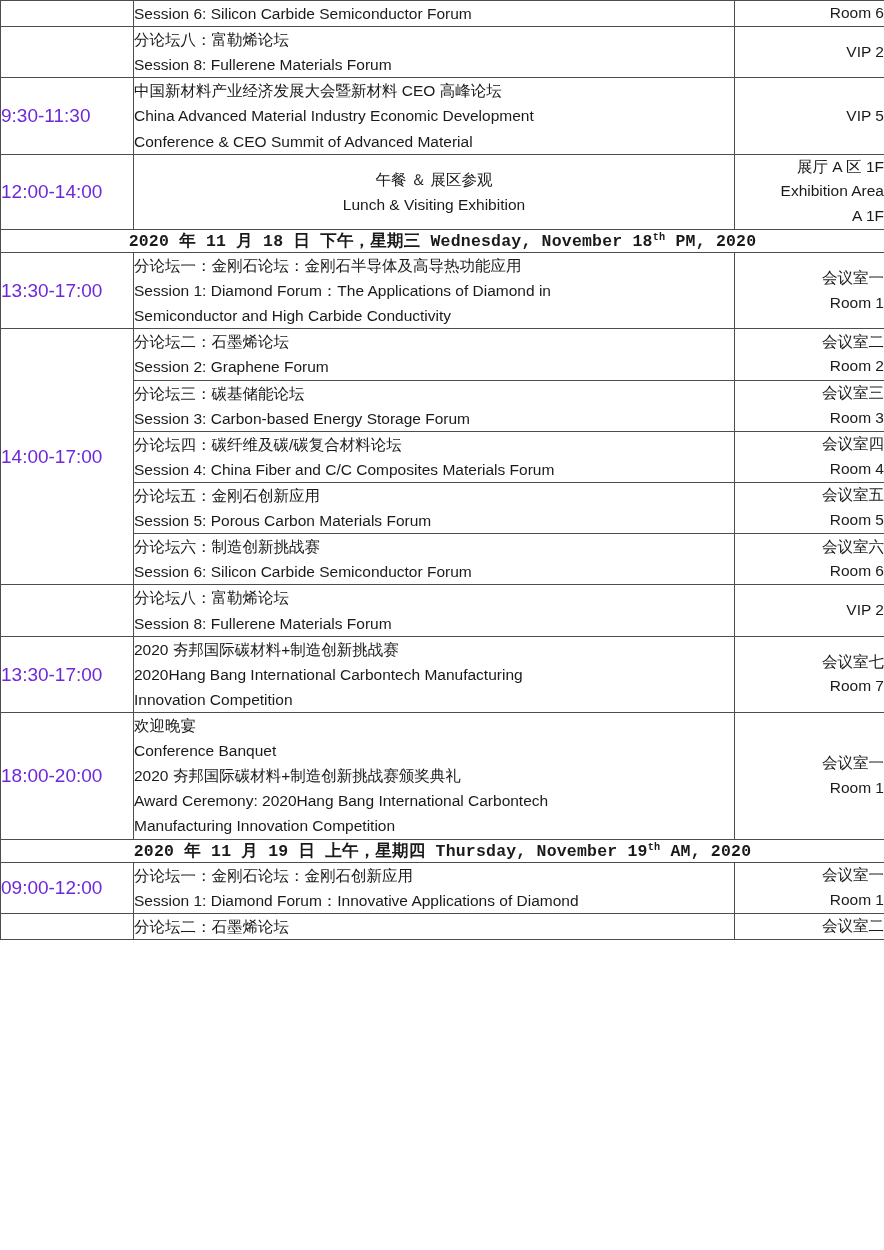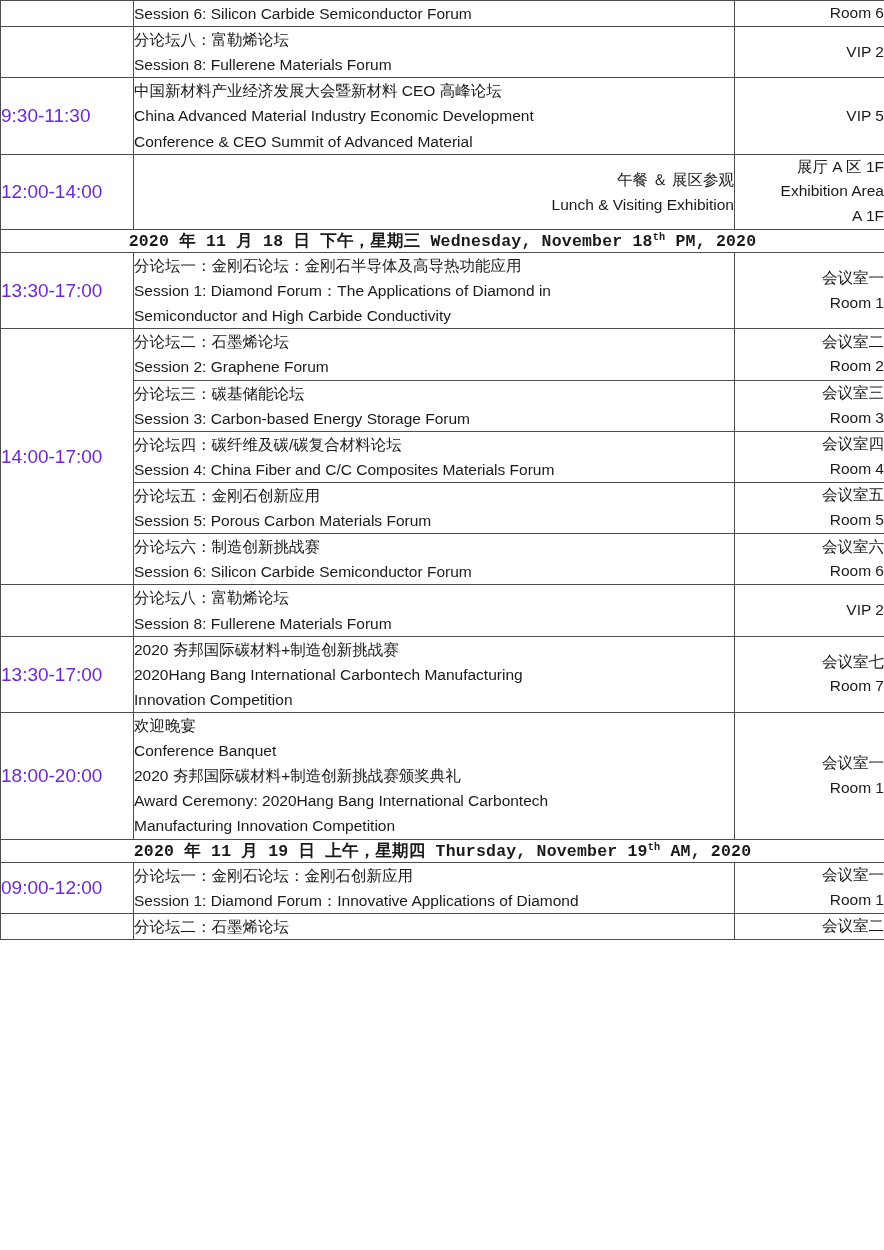--- a/index.html
+++ b/index.html
@@ -49,21 +49,21 @@
   .main-cell .ln { display: block; white-space: normal; }
   .room-cell {
     text-align: right;
     font-size: 15.5px;
     line-height: 1.6;
     padding: 7px 4px;
   }
   .room-cell .ln { display: block; }
 
   .center-cell {
-    text-align: right;
+    text-align: center;
   }
 
   .daybar td {
     text-align: center;
     font-weight: bold;
     font-size: 16.5px;
     padding: 9px 0 9px 0;
     letter-spacing: 0.2px;
     font-family: Liberation Mono, monospace;
   }

